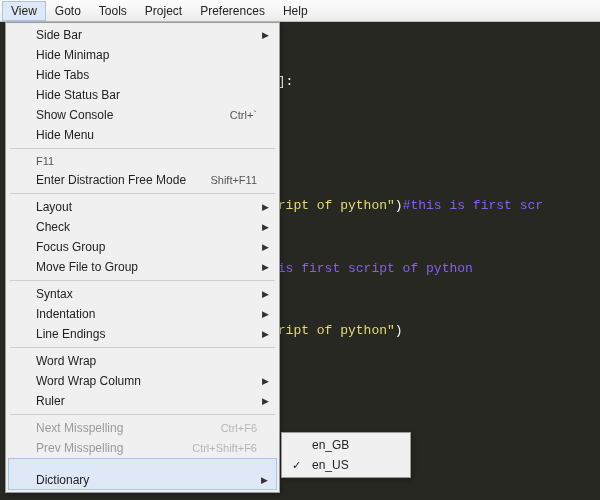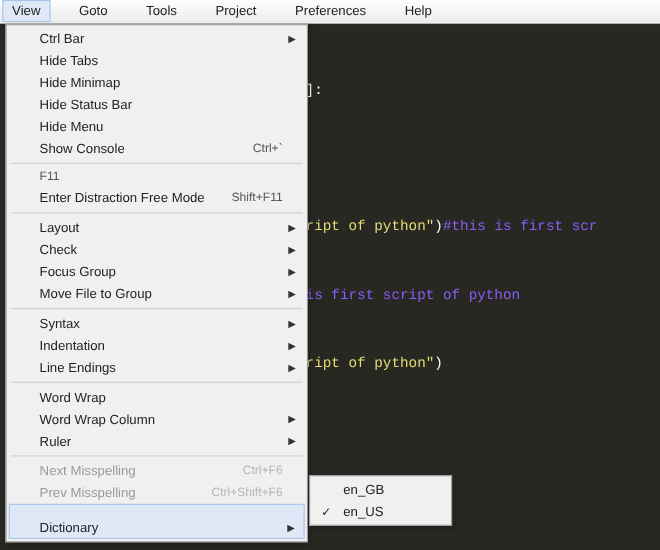--- a/index.html
+++ b/index.html
@@ -10,23 +10,22 @@
     width: 600px;
     height: 500px;
     overflow: hidden;
     position: relative;
   }
   .menubar {
     display: flex;
     background: linear-gradient(#fdfdfd, #ececec);
     border-bottom: 1px solid #bfbfbf;
     height: 22px;
-    align-items: flex-start;
+    align-items: center;
     padding: 0 2px;
-    gap: 17px;
   }
   .menubar-item {
     padding: 3px 9px;
     color: #222;
     cursor: default;
   }
   .menubar-item.open {
     background: #dfe8f6;
     border: 1px solid #a8c5e8;
     padding: 2px 8px;
@@ -125,38 +124,38 @@
   <div class="menubar-item open">View</div>
   <div class="menubar-item">Goto</div>
   <div class="menubar-item">Tools</div>
   <div class="menubar-item">Project</div>
   <div class="menubar-item">Preferences</div>
   <div class="menubar-item">Help</div>
 </div>
 
 <div class="dropdown" id="view-dropdown">
     <div class="menu-row">
-      <span class="label">Ctrl Bar</span>
-      <span class="arrow">▶</span>
+      <span class="label">Side Bar</span>
+      <span class="arrow">▶</span>
+    </div>
+    <div class="menu-row">
+      <span class="label">Hide Minimap</span>
     </div>
     <div class="menu-row">
       <span class="label">Hide Tabs</span>
     </div>
     <div class="menu-row">
-      <span class="label">Hide Minimap</span>
-    </div>
-    <div class="menu-row">
       <span class="label">Hide Status Bar</span>
-    </div>
-    <div class="menu-row">
-      <span class="label">Hide Menu</span>
     </div>
     <div class="menu-row">
       <span class="label">Show Console</span>
       <span class="shortcut">Ctrl+`</span>
+    </div>
+    <div class="menu-row">
+      <span class="label">Hide Menu</span>
     </div>
     <div class="menu-sep"></div>
     <div class="menu-row">
       <span class="shortcut">F11</span>
     </div>
     <div class="menu-row">
       <span class="label">Enter Distraction Free Mode</span>
       <span class="shortcut">Shift+F11</span>
     </div>
     <div class="menu-sep"></div>

